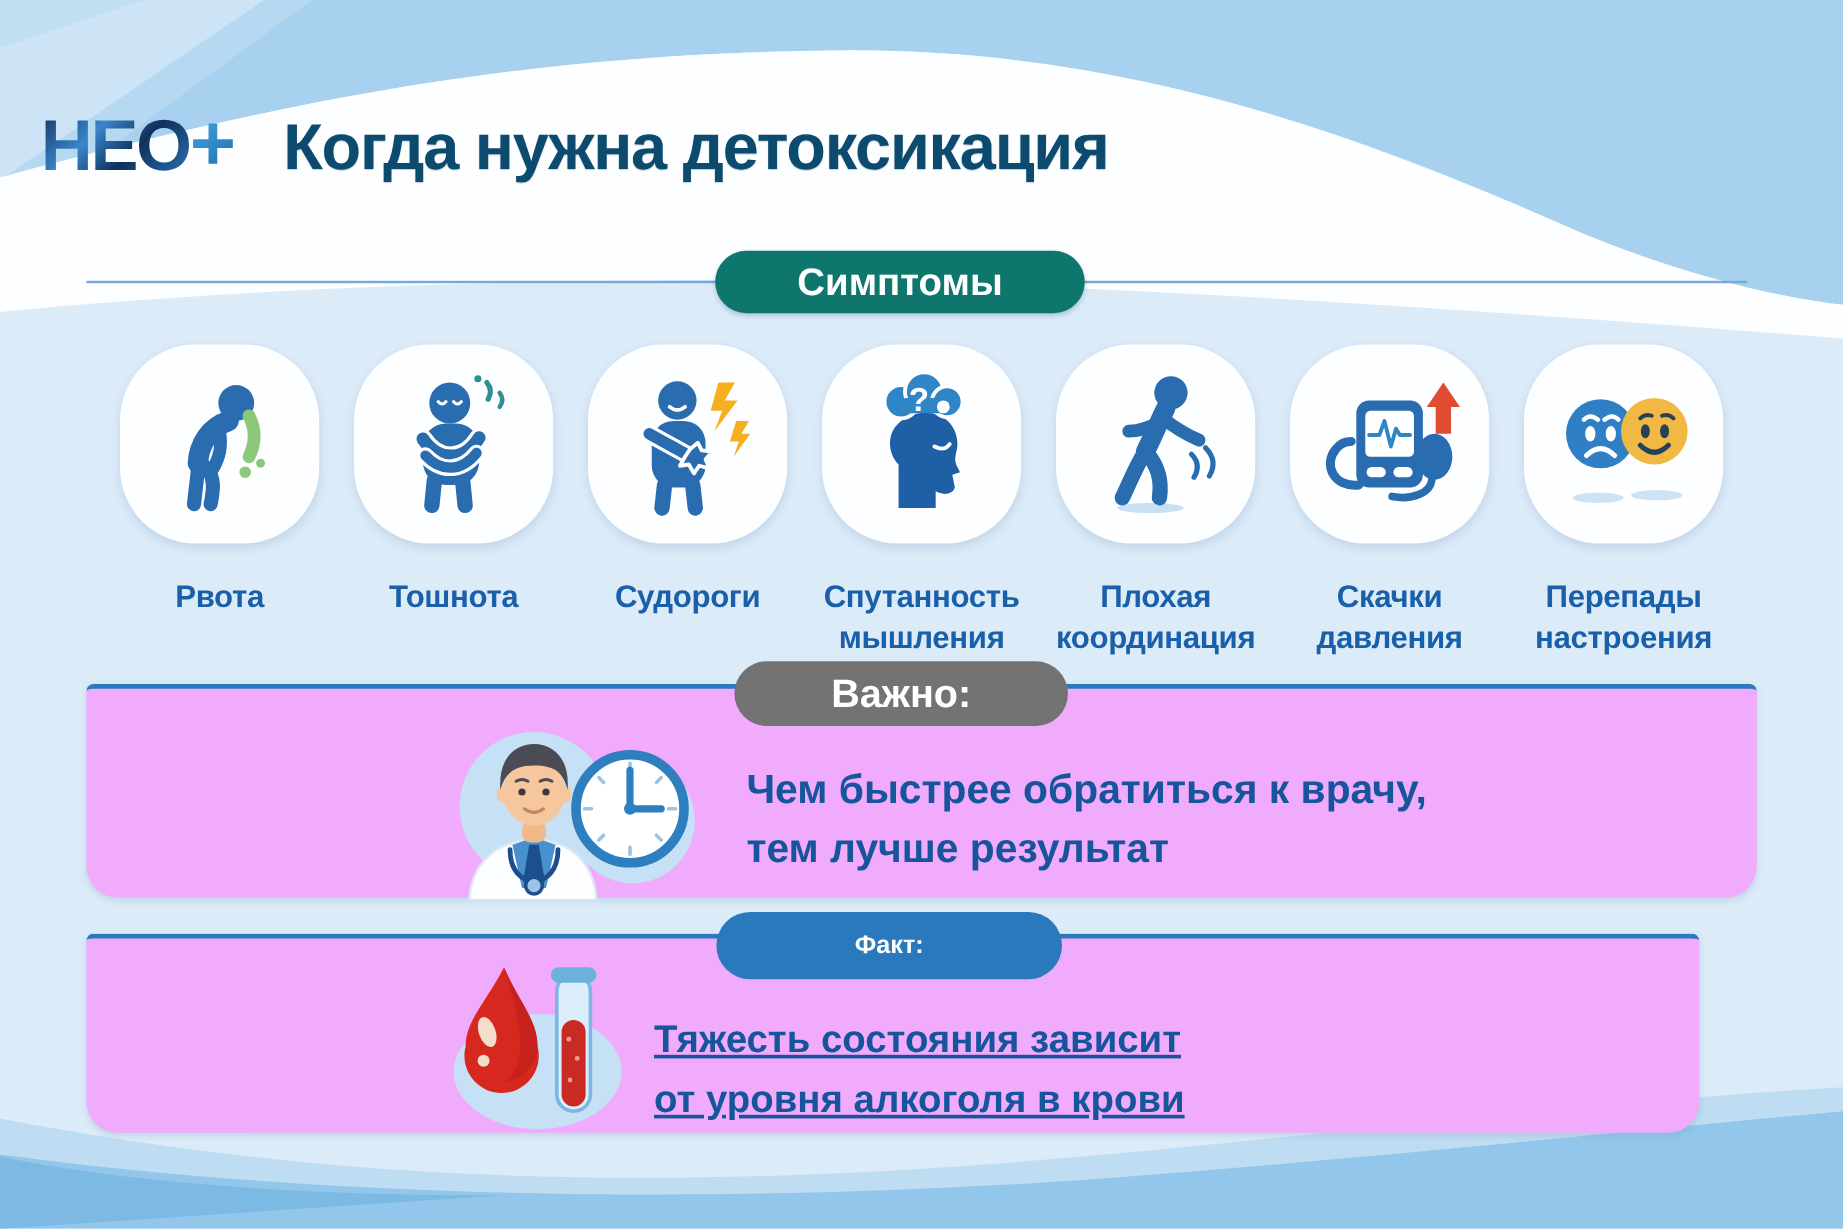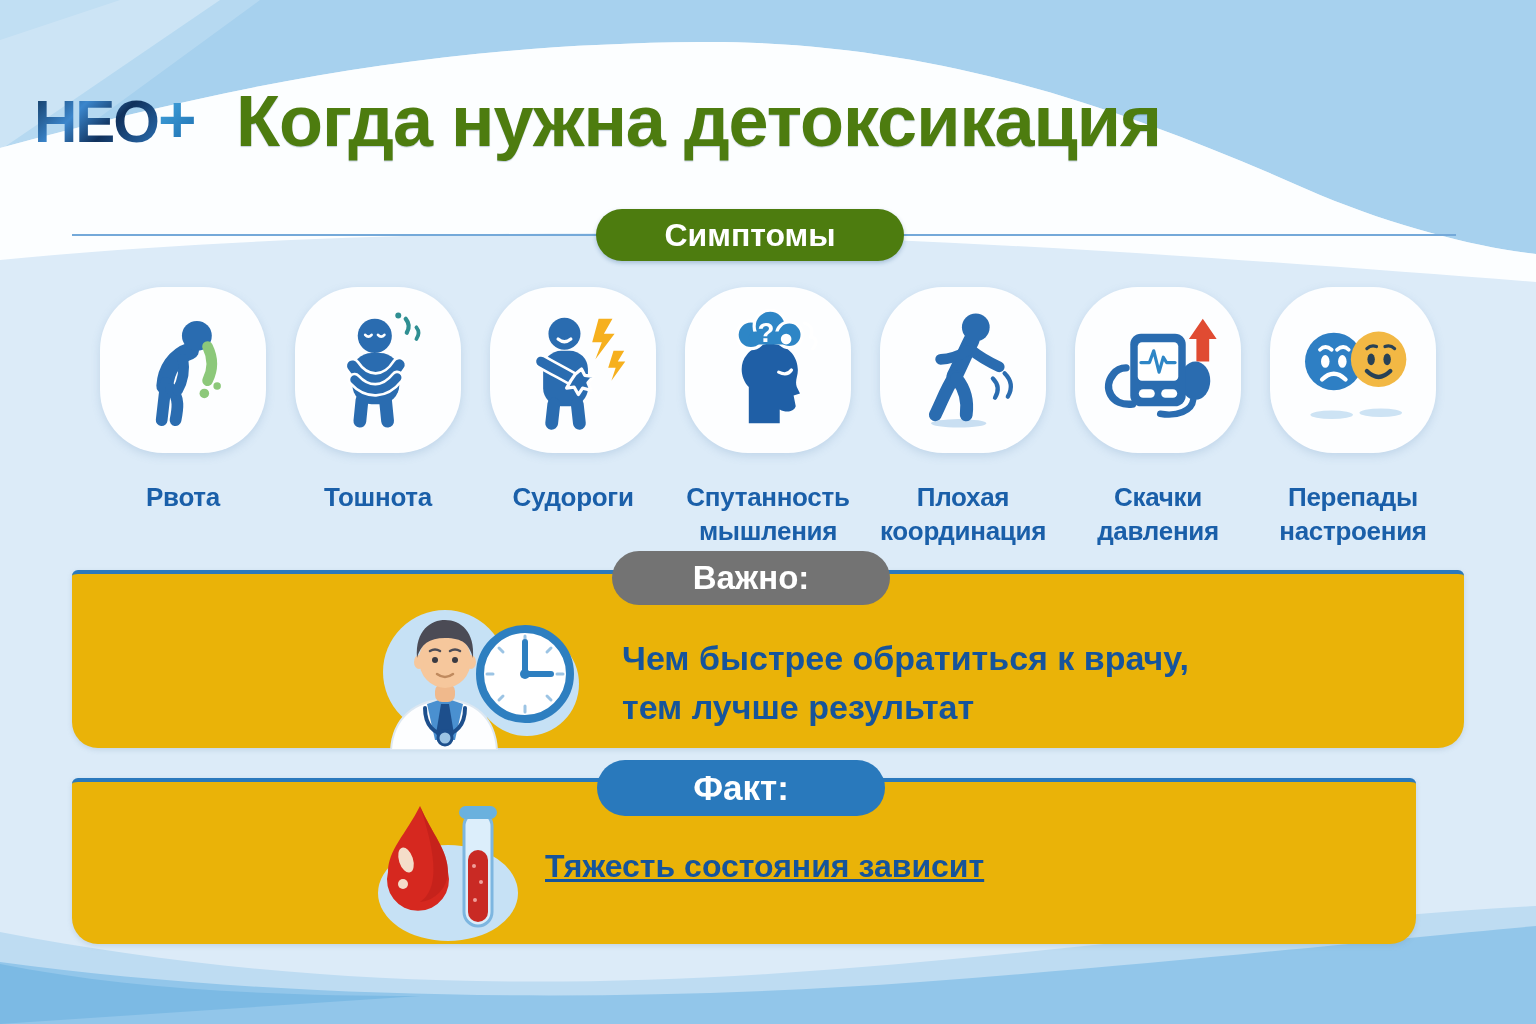--- a/index.html
+++ b/index.html
@@ -21,45 +21,45 @@
   .logo .neo{
     background:linear-gradient(135deg,#0d2e52 0%,#3b86cc 35%,#10315c 60%,#2f79c0 100%);
     -webkit-background-clip:text; background-clip:text; color:transparent;
   }
   .logo .plus{
     background:linear-gradient(135deg,#4db1e8 0%,#1565a8 100%);
     -webkit-background-clip:text; background-clip:text; color:transparent;
     font-size:66px;
   }
   .title{
-    position:absolute; left:236px; top:80px; font-size:72px; font-weight:bold;
-    color:#4d7c0f; letter-spacing:-1px; white-space:nowrap;
+    position:absolute; left:236px; top:92px; font-size:54px; font-weight:bold;
+    color:#0c4a6e; letter-spacing:-1px; white-space:nowrap;
     text-shadow:0 1px 1px rgba(20,60,110,.25);
   }
 
   
   .rule{
     position:absolute; left:72px; top:234px; width:1384px; height:2px;
     background:#74a9d9;
   }
   .pill{
     position:absolute; color:#fff; font-weight:bold; text-align:center;
     border-radius:40px; z-index:5;
   }
   .pill-symptoms{
     left:596px; top:209px; width:308px; height:52px; line-height:52px;
-    font-size:32px; background:#4d7c0f; box-shadow:0 2px 4px rgba(40,90,140,.3);
+    font-size:32px; background:#0f766e; box-shadow:0 2px 4px rgba(40,90,140,.3);
   }
   .pill-important{
     left:612px; top:551px; width:278px; height:54px; line-height:54px;
     font-size:33px; background:#737373;
   }
   .pill-fact{
     left:597px; top:760px; width:288px; height:56px; line-height:56px;
-    font-size:35px; background:#2979bc;
+    font-size:21px; background:#2979bc;
   }
 
   
   .cards{
     position:absolute; left:0; top:287px; width:1536px;
     display:flex; justify-content:center; gap:27px;
   }
   .card-col{ width:168px; display:flex; flex-direction:column; align-items:center; }
   .card{
     width:166px; height:166px; background:#fdfeff; border-radius:38%;
@@ -67,21 +67,21 @@
     display:flex; align-items:center; justify-content:center;
   }
   .card svg{ width:128px; height:128px; }
   .card-label{
     margin-top:28px; font-size:26px; font-weight:bold; color:#1a5fa9;
     text-align:center; line-height:1.3; letter-spacing:-0.3px; width:190px;
   }
 
   
   .panel{
-    position:absolute; left:72px; background:#eab308;
+    position:absolute; left:72px; background:#f0abfc;
     border-top:4px solid #2b79bd; border-radius:6px 6px 26px 26px;
     box-shadow:0 2px 5px rgba(120,150,180,.25);
   }
   .panel-important{ top:570px; width:1392px; height:178px; }
   .panel-fact{ top:778px; width:1344px; height:166px; }
   .illus-doctor{ position:absolute; left:303px; top:14px; width:220px; height:162px; }
   .illus-blood{ position:absolute; left:296px; top:16px; width:170px; height:146px; }
   .panel-text{
     position:absolute; font-weight:bold; color:#16549b;
   }
@@ -300,17 +300,18 @@
       <circle cx="35" cy="86" r="5" fill="#f4ddc9"></circle>
       <rect x="96" y="14" width="28" height="114" rx="14" fill="#dceefb" stroke="#7db6e0" stroke-width="3"></rect>
       <rect x="100" y="52" width="20" height="72" rx="10" fill="#c92a24"></rect>
       <circle cx="106" cy="68" r="2" fill="#ef9f9a"></circle>
       <circle cx="113" cy="84" r="2" fill="#ef9f9a"></circle>
       <circle cx="107" cy="102" r="2" fill="#ef9f9a"></circle>
       <rect x="91" y="8" width="38" height="13" rx="6.5" fill="#6ab1de"></rect>
     </svg>
     <div class="panel-text">
       <div>Тяжесть состояния зависит</div>
+      <div>от уровня алкоголя в крови</div>
     </div>
   </div>
   <div class="pill pill-fact">Факт:</div>
 
 </div>
 
 </body></html>

